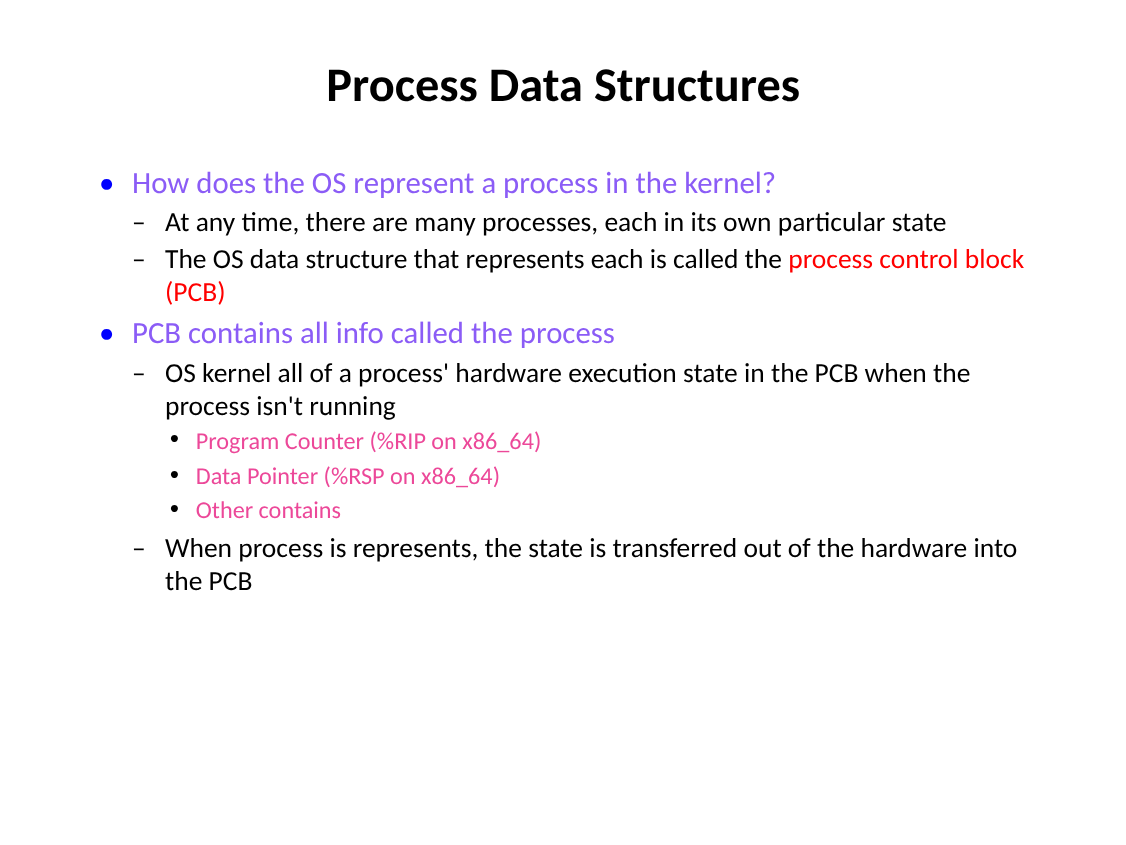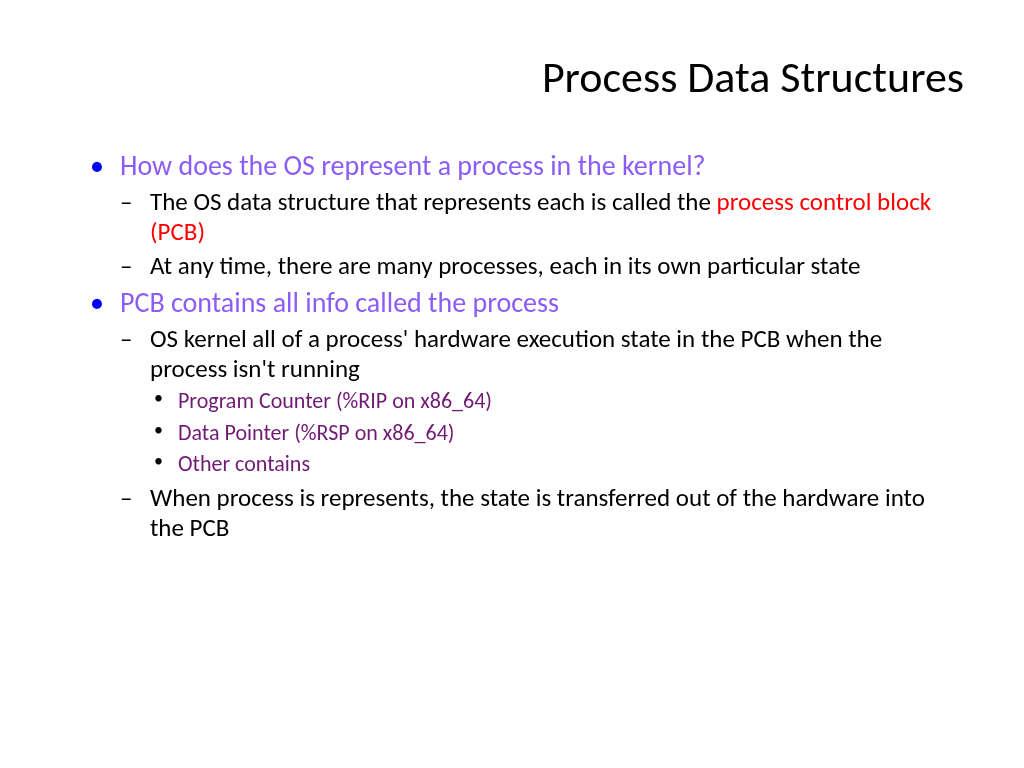--- a/index.html
+++ b/index.html
@@ -9,23 +9,23 @@
     }
     body {
       width: 1024px;
       height: 768px;
       background: #ffffff;
       font-family: Calibri, 'Segoe UI', Arial, sans-serif;
       color: #000000;
       padding: 50px 60px 40px 60px;
     }
     .title {
-      text-align: right;
+      text-align: center;
       font-size: 44px;
-      font-weight: 400;
+      font-weight: 700;
       margin-bottom: 44px;
       letter-spacing: 0px;
     }
     .content {
       padding-left: 30px;
     }
     .level1 {
       list-style: none;
       margin-bottom: 6px;
     }
@@ -67,21 +67,21 @@
     }
     .level3 {
       list-style: none;
       margin-top: 2px;
     }
     .level3-item {
       position: relative;
       padding-left: 28px;
       font-size: 22px;
       line-height: 1.35;
-      color: #701a75;
+      color: #ec4899;
       margin-bottom: 2px;
     }
     .level3-item::before {
       content: "•";
       position: absolute;
       left: 4px;
       color: #000000;
       font-size: 18px;
     }
     .red-text {
@@ -91,24 +91,24 @@
 </head>
 <body>
 
 <h1 class="title">Process Data Structures</h1>
 
 <div class="content">
   <ul class="level1">
     <li class="level1-item">
       <span class="level1-text">How does the OS represent a process in the kernel?</span>
       <ul class="level2">
+        <li class="level2-item">At any time, there are many processes, each in its own particular state</li>
         <li class="level2-item">
           <span>The OS data structure that represents each is called the </span><span class="red-text">process control block (PCB)</span>
         </li>
-        <li class="level2-item">At any time, there are many processes, each in its own particular state</li>
       </ul>
     </li>
     <li class="level1-item">
       <span class="level1-text">PCB contains all info called the process</span>
       <ul class="level2">
         <li class="level2-item">
           <span>OS kernel all of a process' hardware execution state in the PCB when the process isn't running</span>
           <ul class="level3">
             <li class="level3-item">Program Counter (%RIP on x86_64)</li>
             <li class="level3-item">Data Pointer (%RSP on x86_64)</li>

